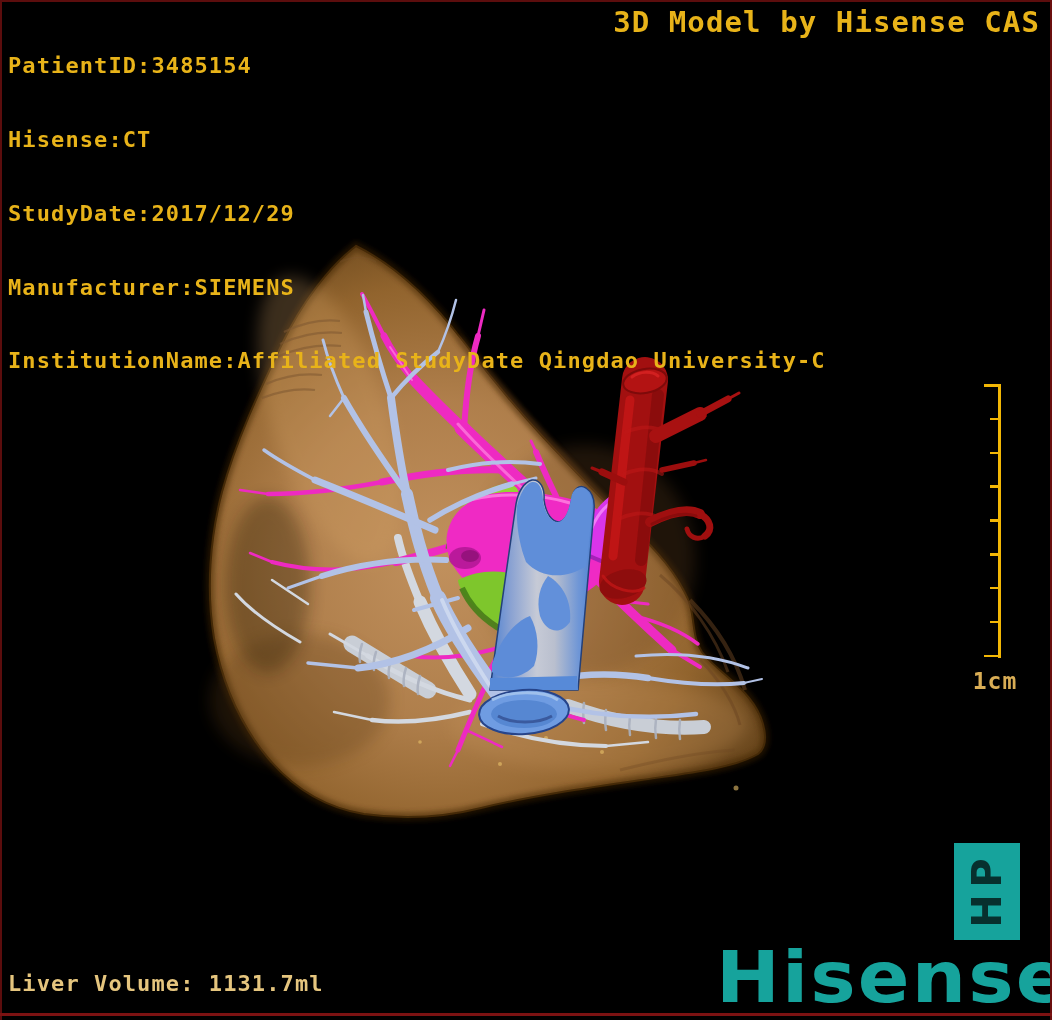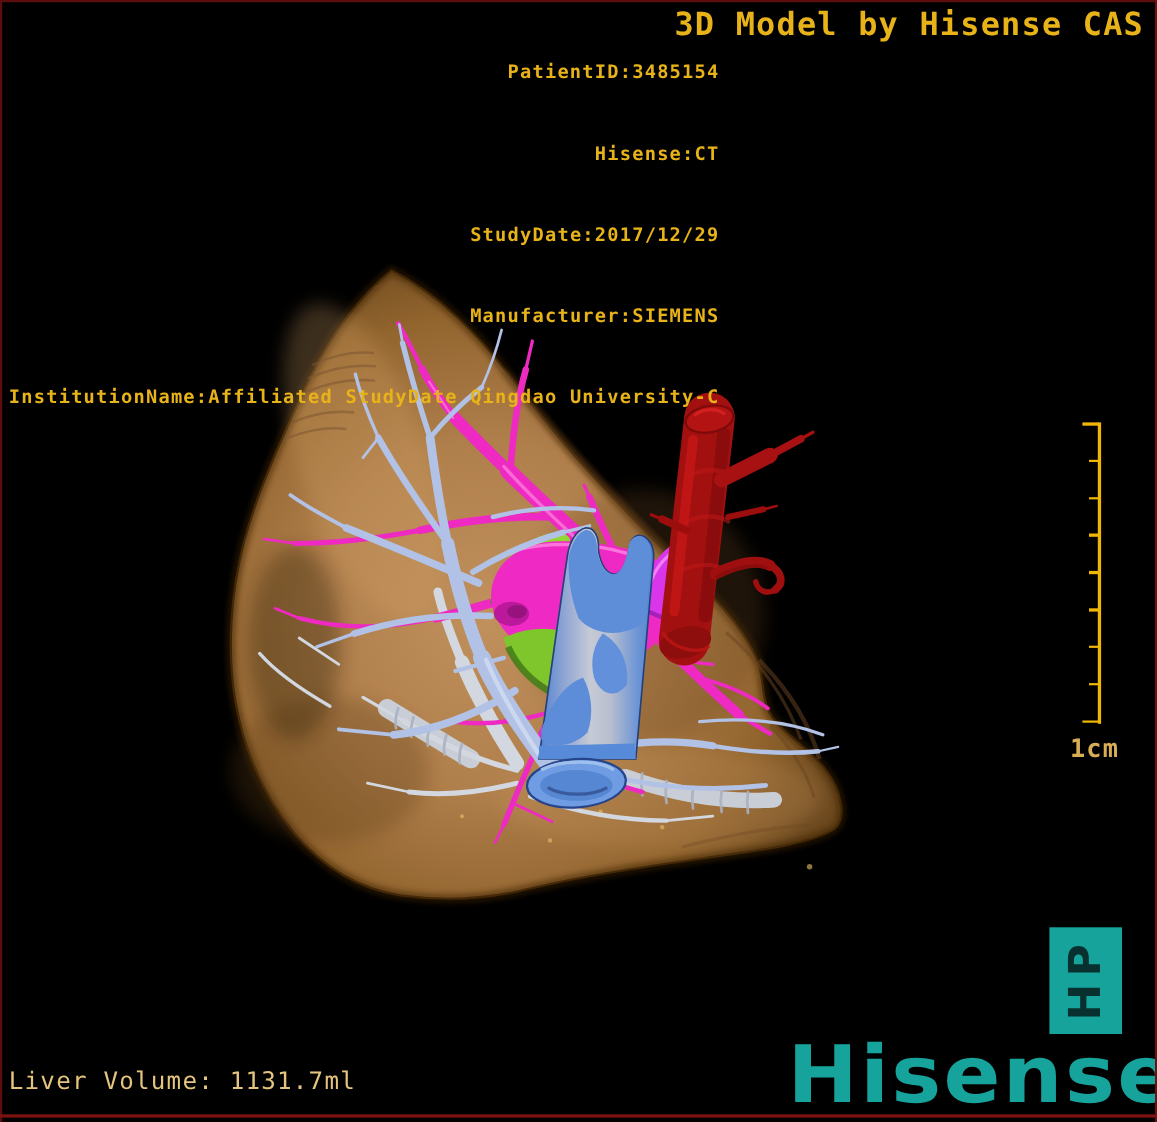--- a/index.html
+++ b/index.html
@@ -10,30 +10,30 @@
     overflow:hidden;font-family:"DejaVu Sans Mono","Liberation Mono",monospace;
   }
   .edge{position:absolute;background:var(--border-red,#5c0d0d);z-index:9;}
   .edge.top{left:0;top:0;width:1052px;height:2px;}
   .edge.left{left:0;top:0;width:2px;height:1020px;}
   .edge.right{right:0;top:0;width:2px;height:1020px;background:#6b0f0f;}
   .edge.bottom{left:0;top:1013px;width:1052px;height:3px;background:#7c1212;}
   svg.render{position:absolute;left:0;top:0;z-index:1;}
   .overlay-top-left{
     position:absolute;left:8px;top:5px;z-index:5;
-    color:var(--gold,#e8b319);font-size:17px;line-height:24.6px;letter-spacing:1.1px;
-    white-space:pre;font-weight:bold;text-align:right;
+    color:var(--gold,#e8b319);font-size:22px;line-height:24.6px;letter-spacing:1.1px;
+    white-space:pre;font-weight:bold;
   }
   .overlay-top-right{
     position:absolute;right:12px;top:5px;z-index:5;
     color:var(--gold,#e8b319);font-size:29px;letter-spacing:1.1px;font-weight:bold;white-space:pre;
   }
   .overlay-volume{
     position:absolute;left:8px;top:971px;z-index:5;
-    color:var(--volume,#e5c57e);font-size:22px;letter-spacing:1.1px;font-weight:normal;white-space:pre;
+    color:var(--volume,#e5c57e);font-size:22px;letter-spacing:1.1px;font-weight:bold;white-space:pre;
   }
   
   .ruler-line{position:absolute;left:998px;top:384px;width:2.5px;height:274px;background:var(--ruler,#f2b705);z-index:4;}
   .ruler-ticks{position:absolute;left:984px;top:384px;width:15px;height:273px;z-index:4;
     display:flex;flex-direction:column;justify-content:space-between;align-items:flex-end;}
   .ruler-ticks .tick{height:2.5px;width:9px;background:var(--ruler,#f2b705);}
   .ruler-ticks .tick.long{width:15px;}
   .ruler-label{position:absolute;left:962px;top:668px;width:66px;text-align:center;z-index:4;
     color:var(--ruler-label,#d9ad55);font-size:23px;font-weight:bold;letter-spacing:1px;}
   

